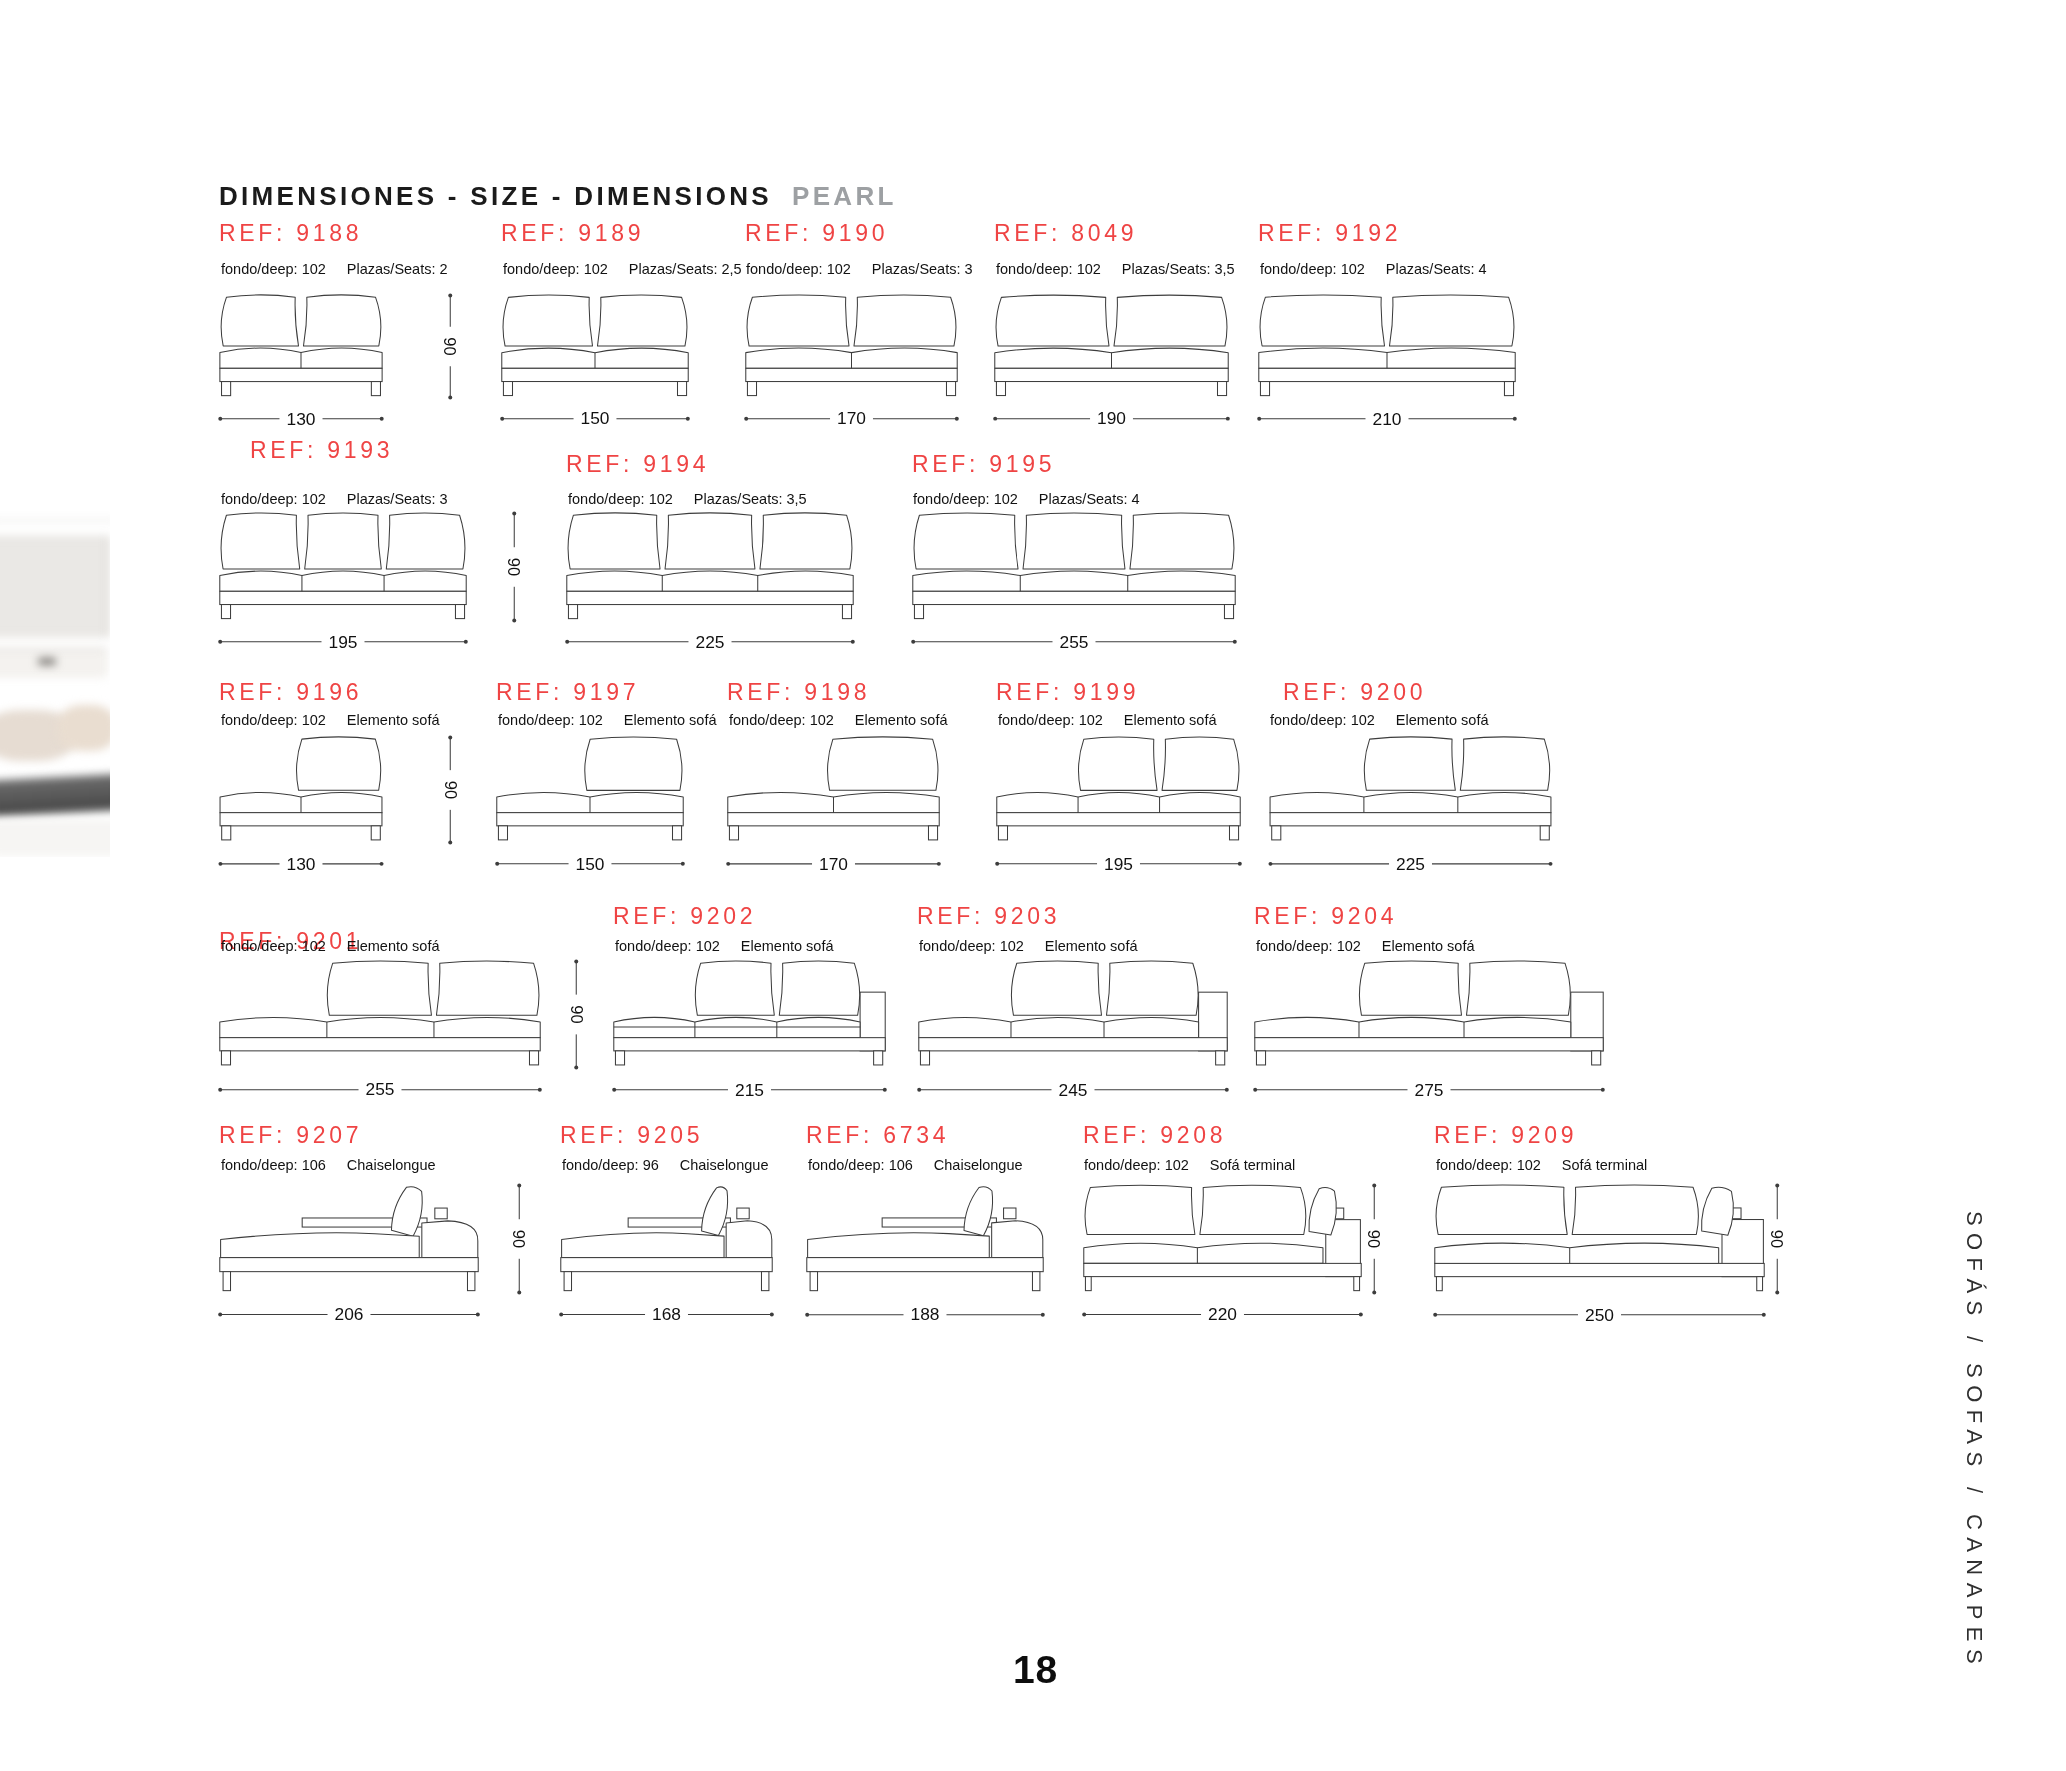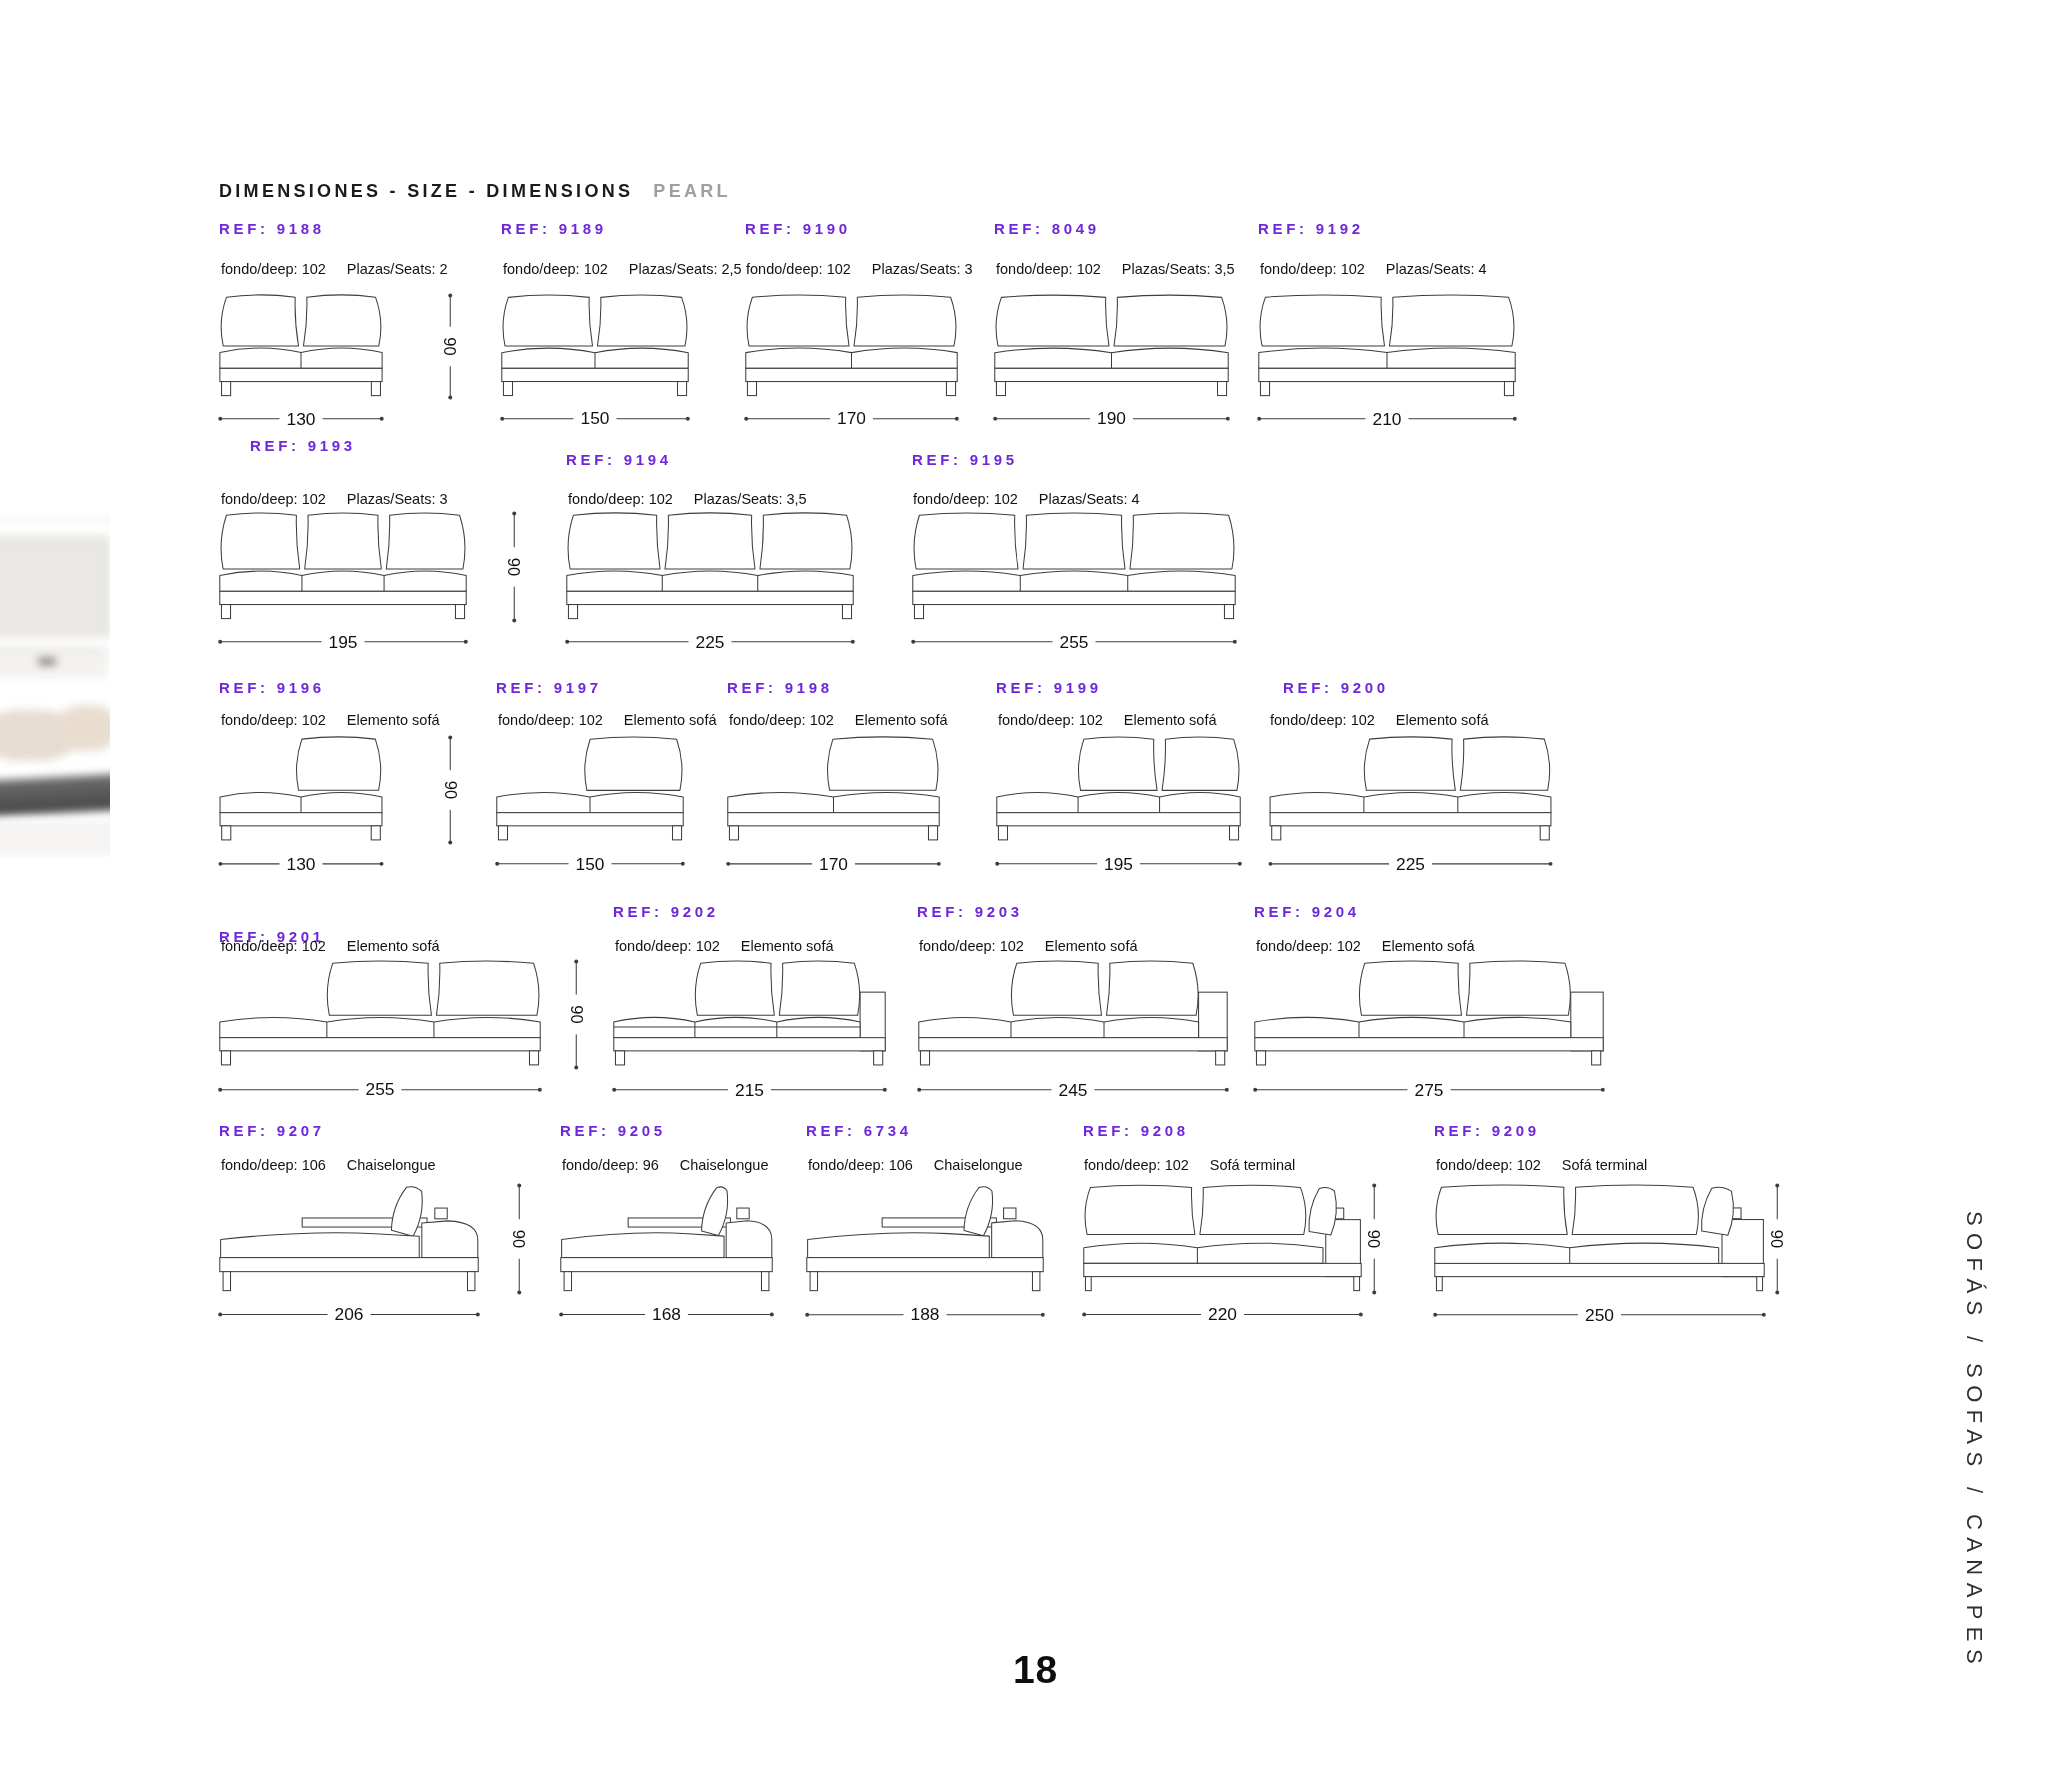--- a/index.html
+++ b/index.html
@@ -1,22 +1,22 @@
 <!DOCTYPE html>
 <html style="font-size:13.2px"><head>
 <meta charset="utf-8">
 <style>
   html,body{margin:0;padding:0;background:#fff;}
   .page{position:relative;width:2066px;height:1771px;background:#ffffff;
         font-family:"Liberation Sans",sans-serif;overflow:hidden;}
-  .title{position:absolute;left:219px;top:181px;font-weight:bold;font-size:18px;
+  .title{position:absolute;left:219px;top:181px;font-weight:bold;font-size:26px;
          letter-spacing:3.3px;color:#1b1b1b;white-space:nowrap;text-align:center;}
   .title .collection{color:#9da0a3;margin-left:20px;}
-  .ref{position:absolute;font-weight:bold;font-size:15px;letter-spacing:3.7px;
-       color:#6d28d9;white-space:nowrap;}
+  .ref{position:absolute;font-weight:normal;font-size:23px;letter-spacing:3.7px;
+       color:#ef4444;white-space:nowrap;}
   .desc{position:absolute;font-size:14.5px;color:#121212;white-space:nowrap;}
   .desc .kind{margin-left:21px;}
   .pagenum{position:absolute;left:1013px;top:1648px;font-size:39px;font-weight:bold;
            color:#0d0d0d;letter-spacing:0.8px;}
   .side{position:absolute;left:1961px;top:1211px;writing-mode:vertical-rl;
         font-size:22px;letter-spacing:7.4px;color:#303030;white-space:nowrap;}
   .itemsvg{position:absolute;}
   svg text{font-family:"Liberation Sans",sans-serif;}
   .dimtext{font-size:21px;fill:#111;}
   .dim90text{font-size:20px;fill:#111;}

